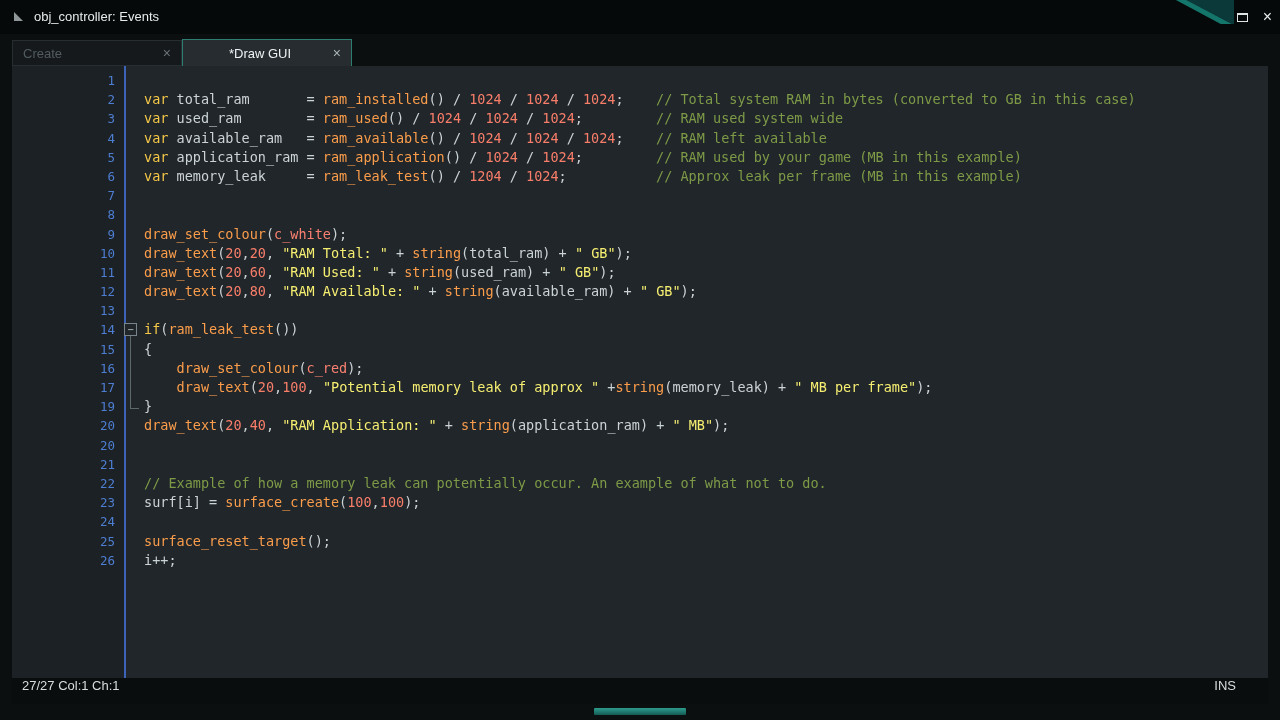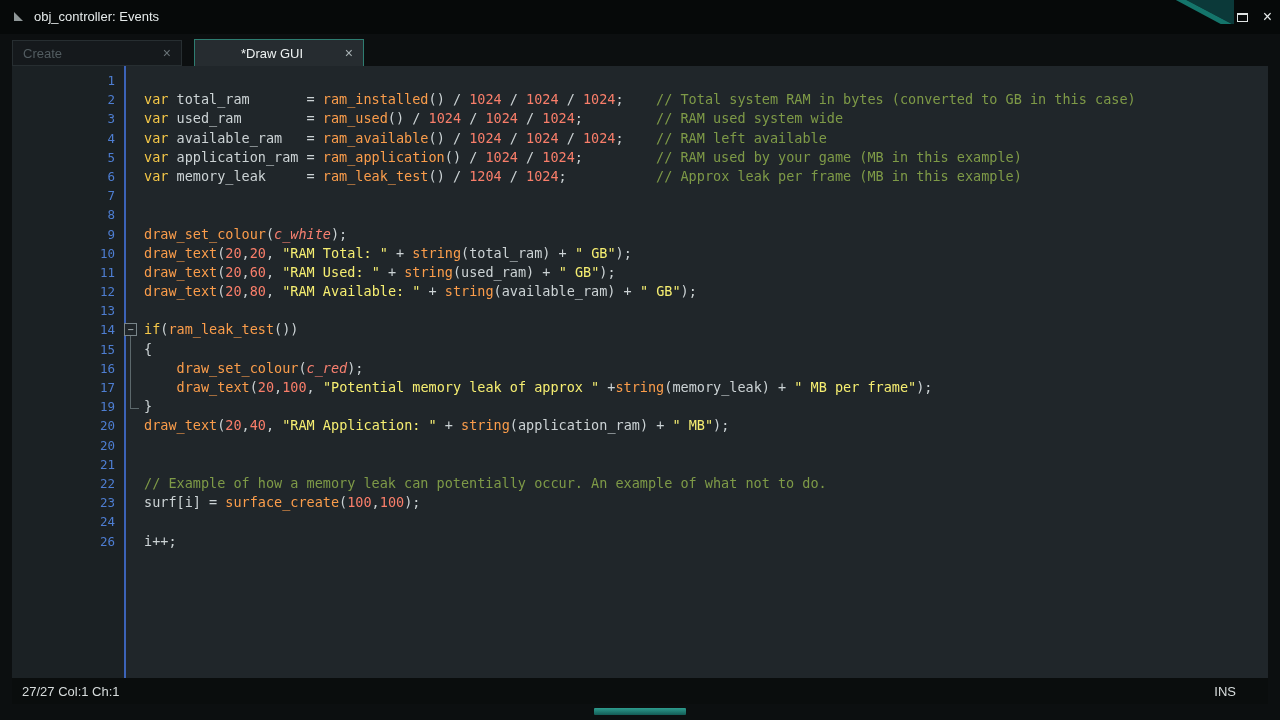--- a/index.html
+++ b/index.html
@@ -39,21 +39,21 @@
   .band-fill{position:absolute;inset:0;background:#0b3939;
     clip-path:polygon(32% 0,100% 0,100% 100%,97% 100%);}
   .band-stripe{position:absolute;inset:0;background:#14756b;
     clip-path:polygon(17% 0,32% 0,97% 100%,81% 100%);}
   .window-controls{position:absolute;right:8px;top:0;height:34px;display:flex;align-items:center;gap:12px;}
   .btn-max{width:16px;height:16px;display:flex;align-items:center;justify-content:center;cursor:pointer;}
   .max-glyph{width:11px;height:9px;border:1px solid #dfe4e4;border-top-width:2px;display:block;}
   .btn-close{color:#e6ebeb;font-size:16px;line-height:16px;cursor:pointer;}
 
   
-  .tab-strip{position:absolute;top:39px;left:12px;right:12px;height:27px;display:flex;gap:12px;align-items:flex-end;}
+  .tab-strip{position:absolute;top:39px;left:12px;right:12px;height:27px;display:flex;gap:0;align-items:flex-end;}
   .tab{width:170px;height:26px;display:flex;align-items:center;padding:0 10px;font-size:13px;cursor:pointer;}
   .tab .tab-label{flex:1;white-space:nowrap;overflow:hidden;}
   .tab.inactive{background:#15191c;border:1px solid #272e31;color:#525c60;}
   .tab.inactive .tab-close{color:#6a7478;}
   .tab.active{background:#262c30;border:1px solid var(--accent-teal);border-bottom:none;height:27px;color:#eef2f2;padding-left:46px;}
   .tab.active .tab-close{color:#aab4b6;}
   .tab-close{font-size:14px;line-height:14px;padding-left:6px;}
 
   
   .editor{position:absolute;left:12px;right:12px;top:66px;bottom:42px;background:var(--editor-bg);overflow:hidden;}
@@ -71,25 +71,25 @@
   .fold-mid::after{content:"";position:absolute;left:13px;top:0;bottom:0;width:1px;background:#5c686c;}
   .fold-end::after{content:"";position:absolute;left:13px;top:0;height:58%;width:1px;background:#5c686c;}
   .fold-end::before{content:"";position:absolute;left:13px;top:58%;width:9px;height:1px;background:#5c686c;}
   .line-content{white-space:pre;font-family:"DejaVu Sans Mono",monospace;font-size:13.5px;line-height:19.2px;color:var(--tok-pl);cursor:text;}
   .tok-kw{color:var(--tok-kw);}
   .tok-fn{color:var(--tok-fn);}
   .tok-num{color:var(--tok-num);}
   .tok-str{color:var(--tok-str);}
   .tok-cm{color:var(--tok-cm);margin-top:12px;}
   .tok-pl{color:var(--tok-pl);}
-  .tok-cons{color:var(--tok-cons);font-style:italic;}
+  .tok-cons{color:var(--tok-cons);}
 
   
   .status-bar{position:absolute;left:12px;right:12px;bottom:16px;height:26px;background:#0a0d0d;
-    display:flex;align-items:center;justify-content:space-between;color:#d8dddd;font-size:13px;
+    display:flex;align-items:flex-start;justify-content:space-between;color:#d8dddd;font-size:13px;
     padding:0 32px 0 10px;}
 
   
   .bottom-strip{position:absolute;left:0;right:0;bottom:0;height:16px;background:var(--frame-bg);}
   .h-scrollbar{position:absolute;left:50%;margin-left:-46px;top:4px;width:92px;height:7px;
     background:linear-gradient(180deg,#2e9c8e,#135b55);border-radius:1px;cursor:grab;}
 </style>
 </head>
 <body>
 
@@ -240,20 +240,25 @@
         <div class="code-line">
           <div class="line-number">23</div>
           <div class="fold-col"></div>
           <div class="line-content"><span class="tok-pl">surf[i] = </span><span class="tok-fn">surface_create</span><span class="tok-pl">(</span><span class="tok-num">100</span><span class="tok-pl">,</span><span class="tok-num">100</span><span class="tok-pl">);</span></div>
         </div>
         <div class="code-line">
           <div class="line-number">24</div>
           <div class="fold-col"></div>
         </div>
         <div class="code-line">
+          <div class="line-number">25</div>
+          <div class="fold-col"></div>
+          <div class="line-content"><span class="tok-fn">surface_reset_target</span><span class="tok-pl">();</span></div>
+        </div>
+        <div class="code-line">
           <div class="line-number">26</div>
           <div class="fold-col"></div>
           <div class="line-content"><span class="tok-pl">i++;</span></div>
         </div>
       </div>
   </div>
 
   <div class="status-bar">
     <span>27/27 Col:1 Ch:1</span>
     <span>INS</span>

